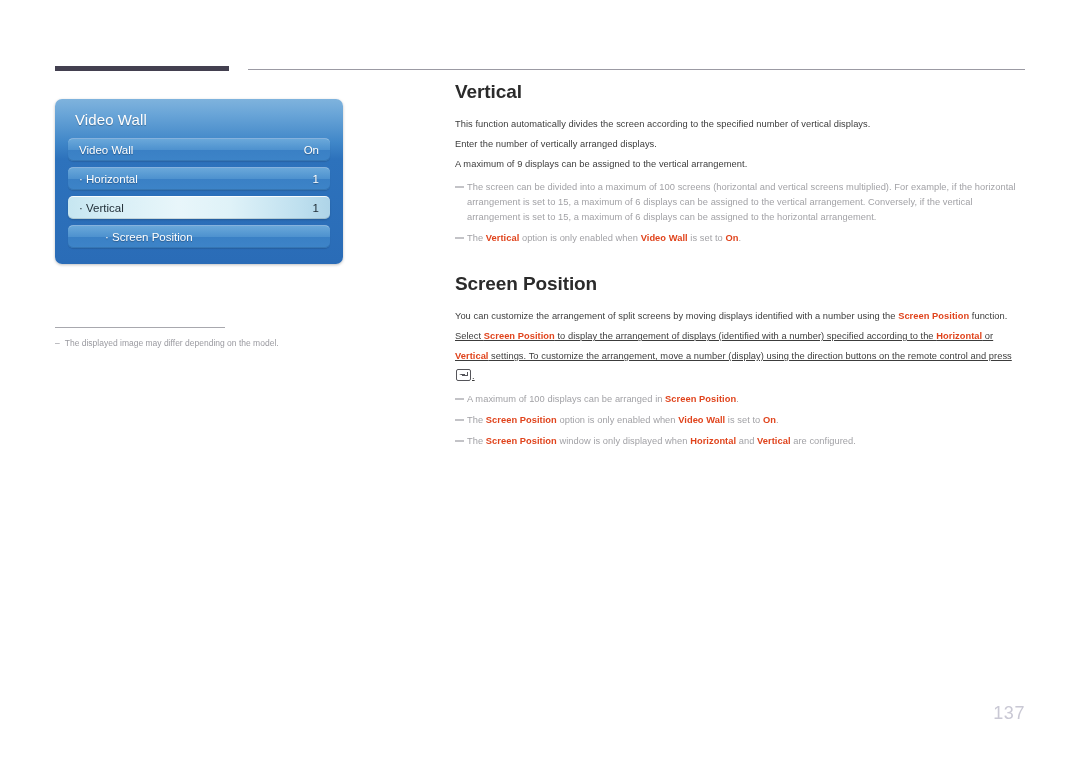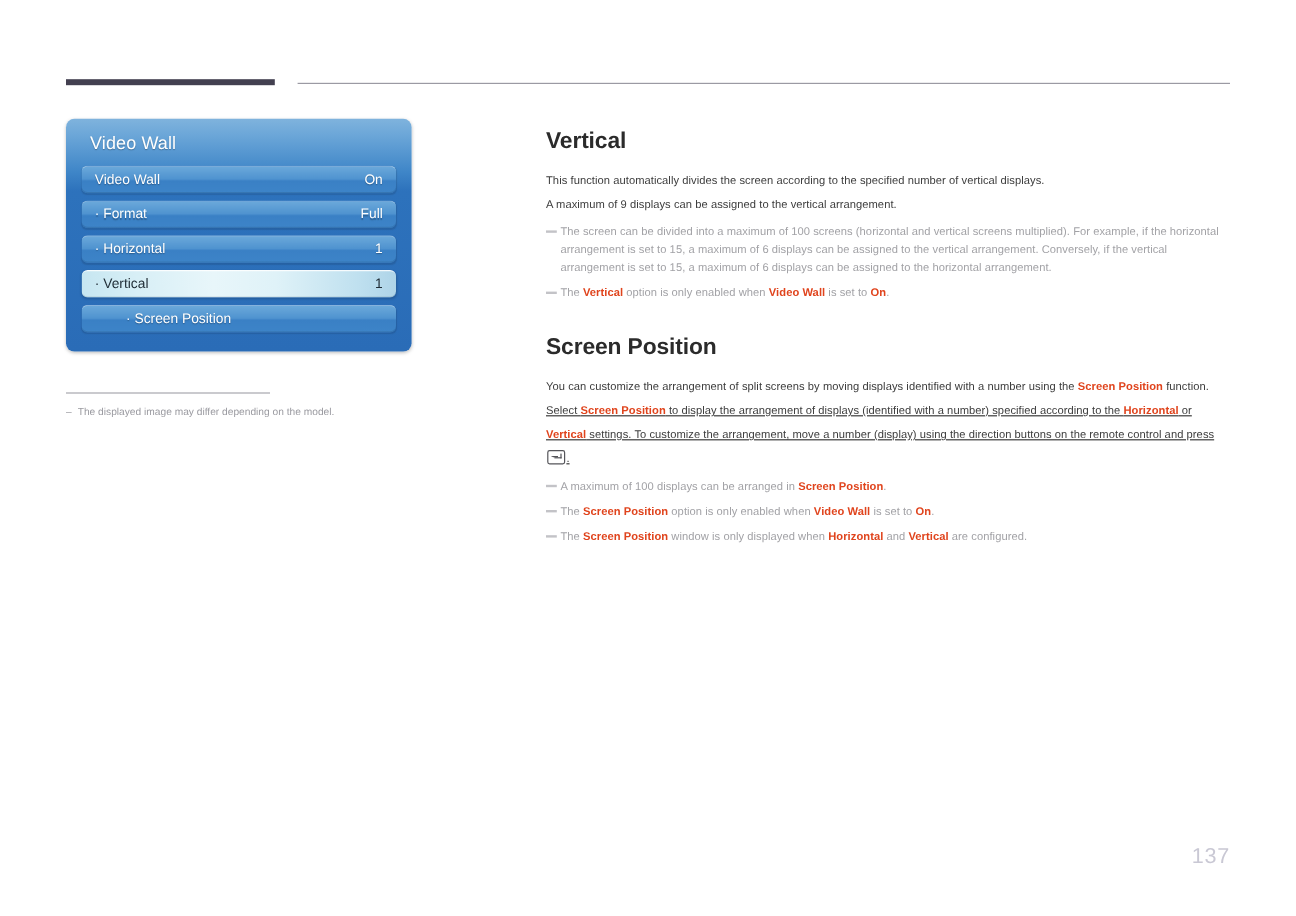--- a/index.html
+++ b/index.html
@@ -138,21 +138,21 @@
   }
   .left-note-dash {
     color: #9a9aa0;
     flex: 0 0 auto;
   }
 
   
   .article {
     position: absolute;
     left: 455px;
-    top: 106px;
+    top: 80px;
     width: 570px;
   }
   h2.section-heading {
     margin: 0;
     font-size: 19px;
     font-weight: bold;
     color: #2b2b2b;
     letter-spacing: -0.1px;
     line-height: 24px;
   }
@@ -252,24 +252,20 @@
 <div class="osd-wrap">
   <div class="osd-panel">
     <div class="osd-title">Video Wall</div>
     <div class="osd-rows">
 
       <div class="osd-row">
         <span class="row-label">Video Wall</span>
         <span class="row-value">On</span>
       </div>
 
-      <div class="osd-row">
-        <span class="row-label">· Format</span>
-        <span class="row-value">Full</span>
-      </div>
 
       <div class="osd-row">
         <span class="row-label">· Horizontal</span>
         <span class="row-value">1</span>
       </div>
 
       <div class="osd-row selected">
         <span class="row-label">· Vertical</span>
         <span class="row-value">1</span>
       </div>
@@ -290,20 +286,21 @@
     <span>The displayed image may differ depending on the model.</span>
   </div>
 </div>
 
 <div class="article">
 
   <h2 class="section-heading">Vertical</h2>
 
   <div class="para-block">
     <p class="para">This function automatically divides the screen according to the specified number of vertical displays.</p>
+    <p class="para">Enter the number of vertically arranged displays.</p>
     <p class="para">A maximum of 9 displays can be assigned to the vertical arrangement.</p>
   </div>
 
   <div class="note">
     <span class="note-dash">
         <i></i>
       </span>
     <span class="note-body">The screen can be divided into a maximum of 100 screens (horizontal and vertical screens multiplied). For example, if the horizontal arrangement is set to 15, a maximum of 6 displays can be assigned to the vertical arrangement. Conversely, if the vertical arrangement is set to 15, a maximum of 6 displays can be assigned to the horizontal arrangement.</span>
   </div>
 

